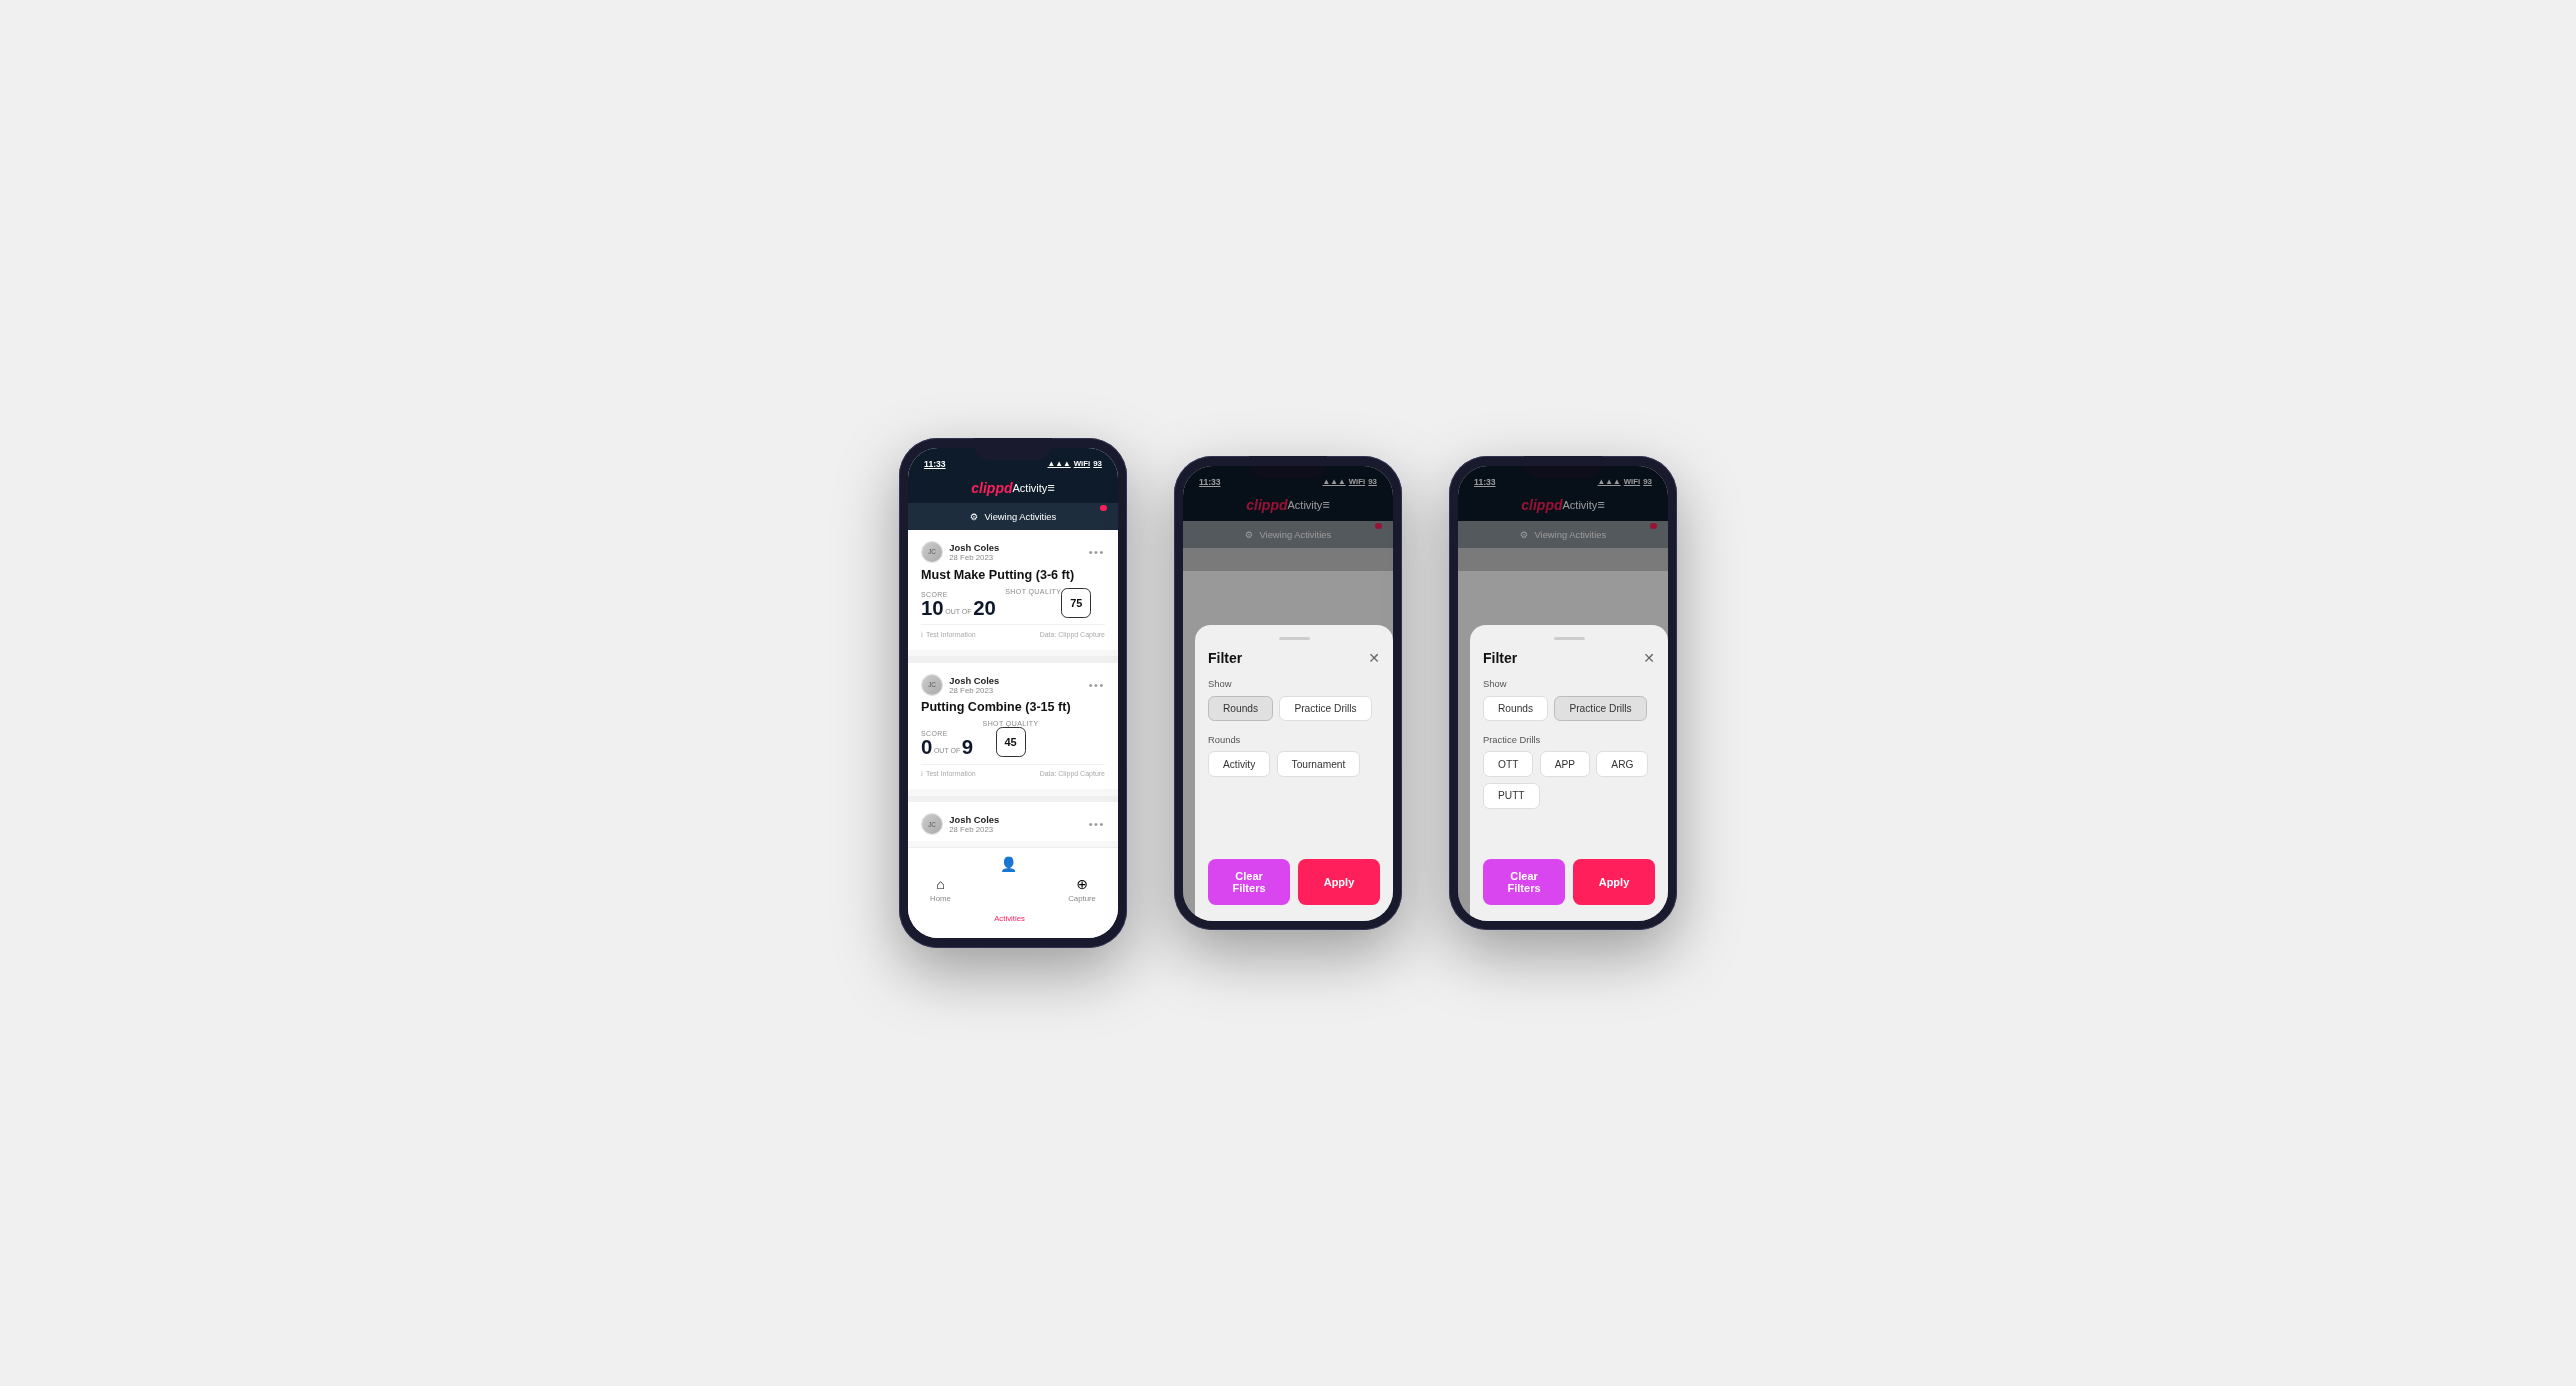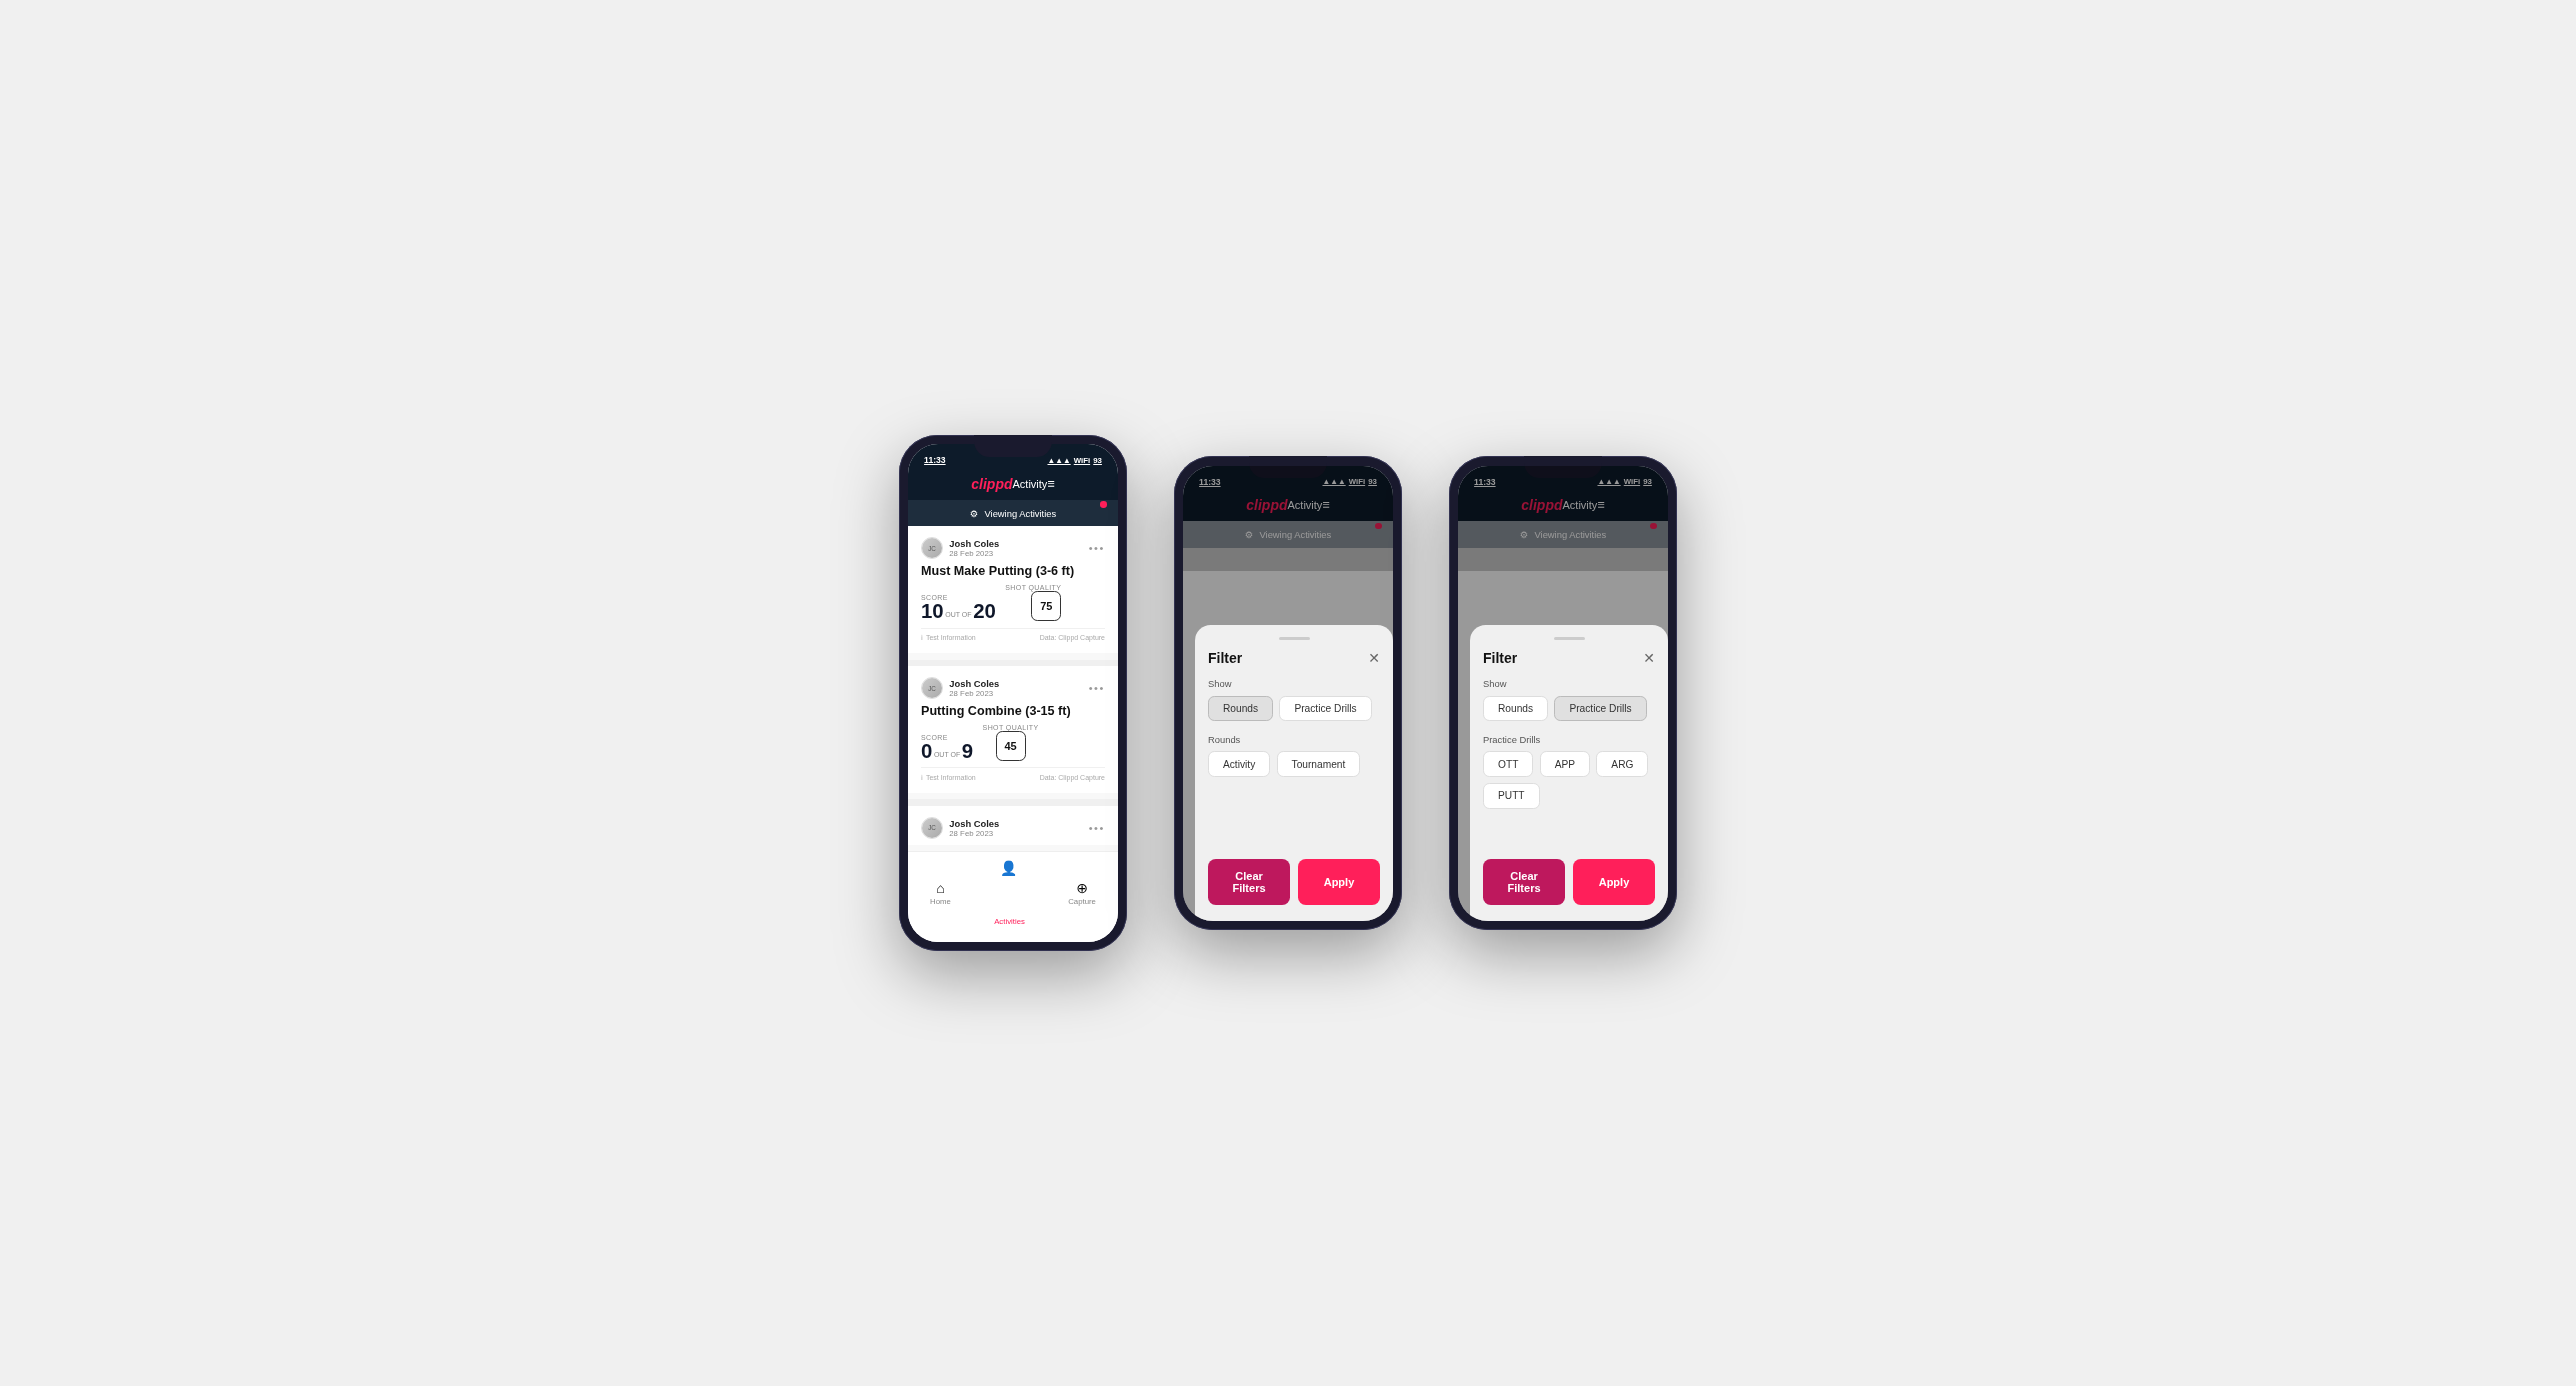--- a/index.html
+++ b/index.html
@@ -350,21 +350,21 @@
       display: flex;
       gap: 7.8px;
       position: absolute;
       bottom: 15.7px;
       left: 12.6px;
       right: 12.6px;
     }
     .btn-clear {
       flex: 1;
       padding: 11px;
-      background: #be185d;
+      background: #d946ef;
       color: #fff;
       border: none;
       border-radius: 7.8px;
       font-size: 11px;
       font-weight: 600;
       cursor: pointer;
     }
     .btn-apply {
       flex: 1;
       padding: 11px;
@@ -440,21 +440,21 @@
             <div class="activity-title">Must Make Putting (3-6 ft)</div>
             <div class="stats-row">
               <div class="stat-group">
                 <span class="stat-label">Score</span>
                 <div style="display:flex;align-items:flex-end">
                   <span class="stat-value">10</span>
                   <span class="stat-outof">OUT OF</span>
                   <span class="stat-value">20</span>
                 </div>
               </div>
-              <div style="display:flex;flex-direction:column;align-items:flex-end">
+              <div style="display:flex;flex-direction:row;align-items:flex-start">
                 <span class="stat-label">Shot Quality</span>
                 <div class="shot-quality-badge">
                   <span>75</span>
                 </div>
               </div>
             </div>
             <div class="activity-footer">
               <div class="footer-info">
                 <span>ℹ</span>
                 <span>Test Information</span>

